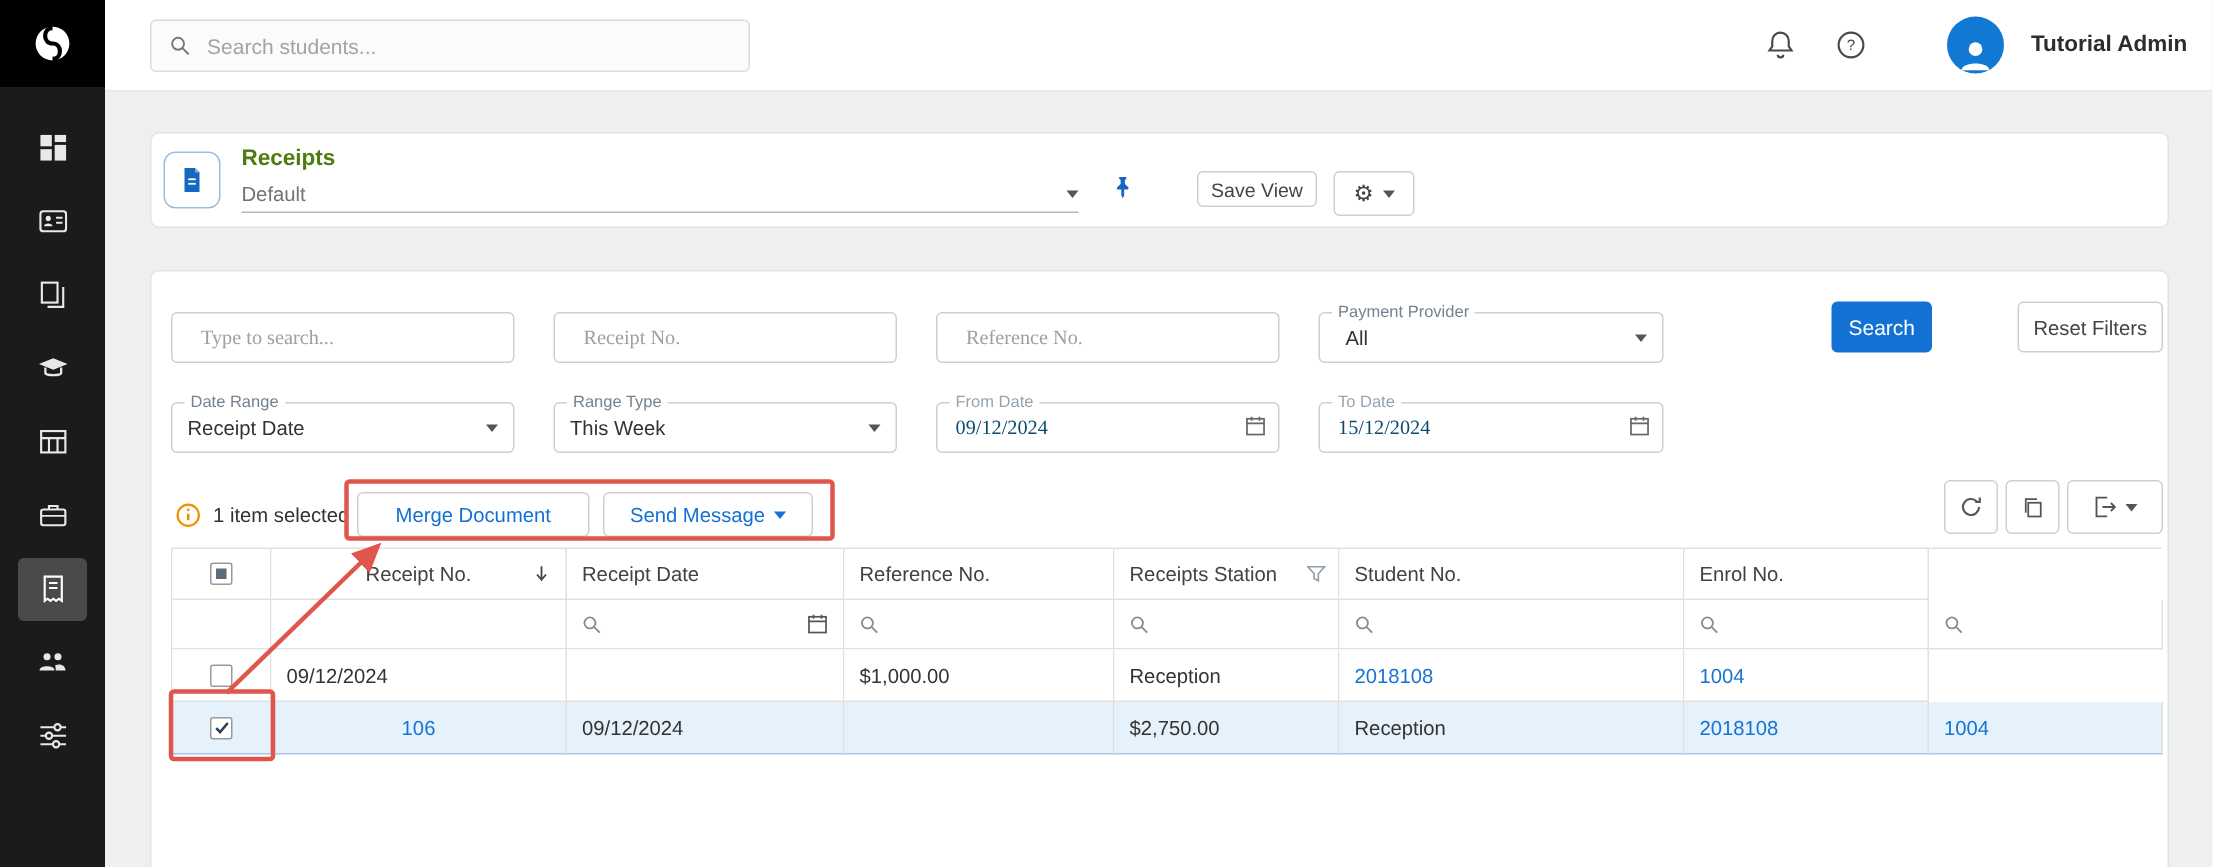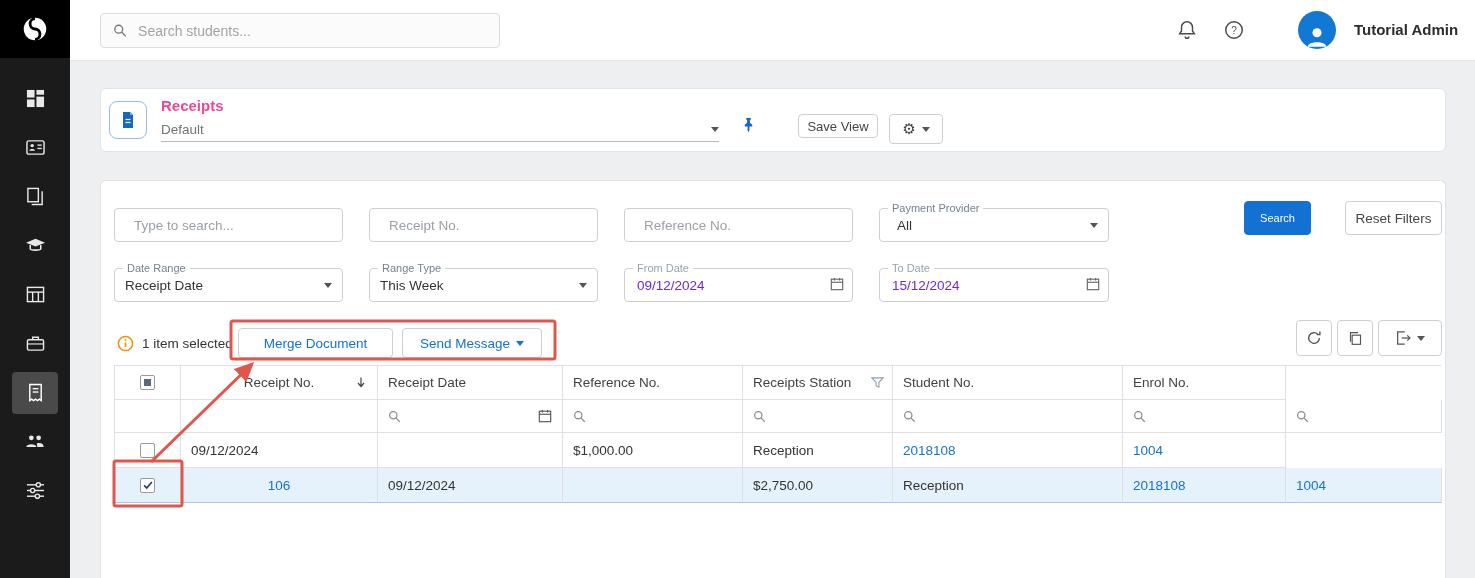--- a/index.html
+++ b/index.html
@@ -19,45 +19,45 @@
   .top-search{position:absolute;left:30px;top:13px;width:400px;height:35px;border:1px solid #dcdcdc;background:#fbfbfb;border-radius:4px;display:flex;align-items:center;padding:0 12px;gap:9px;}
   .top-search input{border:none;outline:none;background:transparent;font-family:inherit;font-size:14px;color:#555;width:100%;}
   .top-search input::placeholder{color:#a3a3a3;}
   .top-icon{position:absolute;top:18px;width:24px;height:24px;display:flex;align-items:center;justify-content:center;cursor:pointer;}
   .avatar{position:absolute;left:1228px;top:11px;width:38px;height:38px;border-radius:50%;background:#1178d4;display:flex;align-items:flex-end;justify-content:center;overflow:hidden;cursor:pointer;}
   .user-name{position:absolute;left:1284px;top:21px;font-size:15px;font-weight:bold;color:#2d2d2d;cursor:pointer;}
 
   
   .header-card{position:absolute;left:100px;top:88px;width:1346px;height:64px;background:#fff;border:1px solid #e3e3e3;border-radius:6px;z-index:2;}
   .doc-icon-box{position:absolute;left:8px;top:12px;width:38px;height:38px;border:1.5px solid #9dbde0;border-radius:8px;display:flex;align-items:center;justify-content:center;}
-  .page-title{position:absolute;left:60px;top:8px;font-size:15px;font-weight:bold;color:#ec4899;}
+  .page-title{position:absolute;left:60px;top:8px;font-size:15px;font-weight:bold;color:#4d7c0f;}
   .view-select{position:absolute;left:60px;top:29px;width:558px;height:24px;border-bottom:1px solid #b9b9b9;display:flex;justify-content:space-between;align-items:center;font-size:13.5px;color:#737373;cursor:pointer;}
   .pin-btn{position:absolute;left:640px;top:28px;cursor:pointer;}
   .btn{font-family:inherit;font-size:13px;color:#444;background:#fff;border:1px solid #cfcfcf;border-radius:4px;cursor:pointer;display:flex;align-items:center;justify-content:center;gap:6px;}
   .save-view-btn{position:absolute;left:697px;top:25px;width:80px;height:24px;}
   .gear-btn{position:absolute;left:788px;top:25px;width:54px;height:30px;font-size:15px;}
 
   .caret{width:0;height:0;border-left:4px solid transparent;border-right:4px solid transparent;border-top:5px solid #555;display:inline-block;}
   .caret.blue{border-top-color:#1371d3;}
 
   
   .main-card{position:absolute;left:100px;top:180px;width:1346px;height:398px;background:#fff;border:1px solid #e3e3e3;border-bottom:none;border-radius:6px 6px 0 0;z-index:2;}
 
   .field{position:absolute;height:34px;border:1px solid #cfcfcf;border-radius:4px;background:#fff;display:flex;align-items:center;padding:0 10px;font-size:13.5px;color:#333;}
-  .field input{border:none;outline:none;width:100%;font-family:Liberation Sans, sans-serif;font-size:13.5px;color:#6d28d9;background:transparent;}
+  .field input{border:none;outline:none;width:100%;font-family:Liberation Serif, serif;font-size:13.5px;color:#0c4a6e;background:transparent;}
   .field input::placeholder{color:#9aa0a6;}
   .flabel{position:absolute;top:-8px;left:8px;background:#fff;padding:0 4px;font-size:11px;color:#75828f;line-height:14px;}
   .flabel.light{color:#96a4b1;}
   .field .caret{position:absolute;right:10px;}
   .field .cal{position:absolute;right:8px;}
 
   .f-r1{top:27px;padding-left:17px;} .f-r2{top:87px;}
   .fx1{left:13px;width:229px;} .fx2{left:268px;width:229px;} .fx3{left:523px;width:229px;} .fx4{left:778px;width:230px;}
 
-  .search-btn{position:absolute;left:1143px;top:20px;width:67px;height:34px;background:#1371d3;border:1px solid #1371d3;color:#fff;border-radius:4px;font-family:inherit;font-size:11px;cursor:pointer;text-align:center;}
+  .search-btn{position:absolute;left:1120px;top:20px;width:67px;height:34px;background:#1371d3;border:1px solid #1371d3;color:#fff;border-radius:4px;font-family:inherit;font-size:14px;cursor:pointer;text-align:center;}
   .reset-btn{position:absolute;left:1244px;top:20px;width:97px;height:34px;font-size:13.5px;}
 
   
   .sel-status{position:absolute;left:16px;top:147px;height:30px;display:flex;align-items:center;gap:8px;font-size:13.5px;color:#333;}
   .merge-btn{position:absolute;left:137px;top:147px;width:155px;height:30px;color:#1371d3;font-size:13.5px;}
   .send-btn{position:absolute;left:301px;top:147px;width:140px;height:30px;color:#1371d3;font-size:13.5px;}
   .icon-btn{position:absolute;top:139px;width:36px;height:36px;}
   .refresh-btn{left:1195px;} .copy-btn{left:1236px;} .export-btn{left:1277px;width:64px;}
 
   

